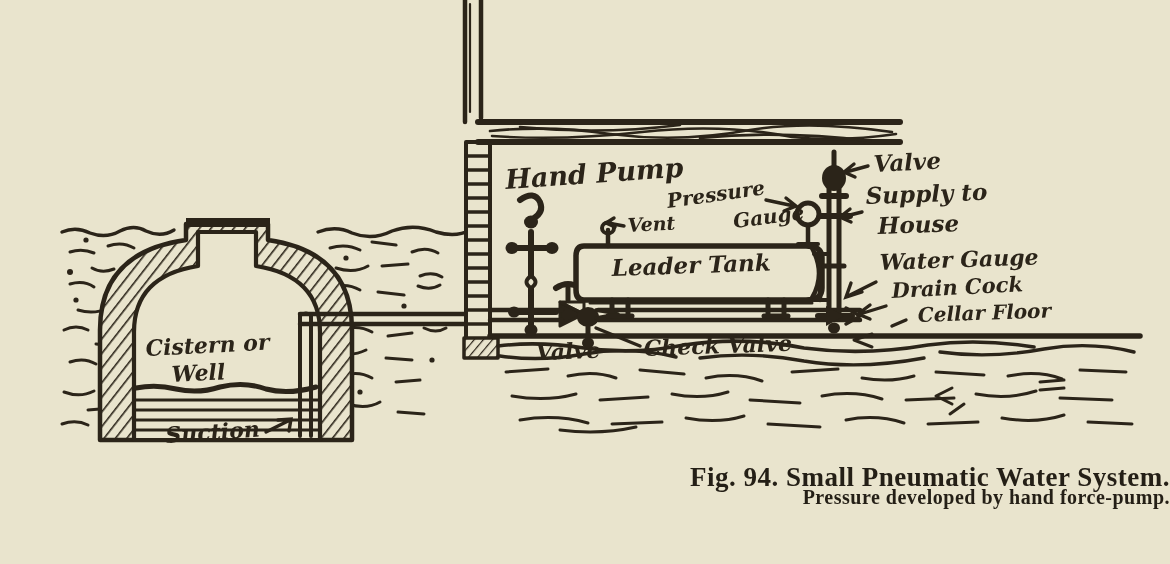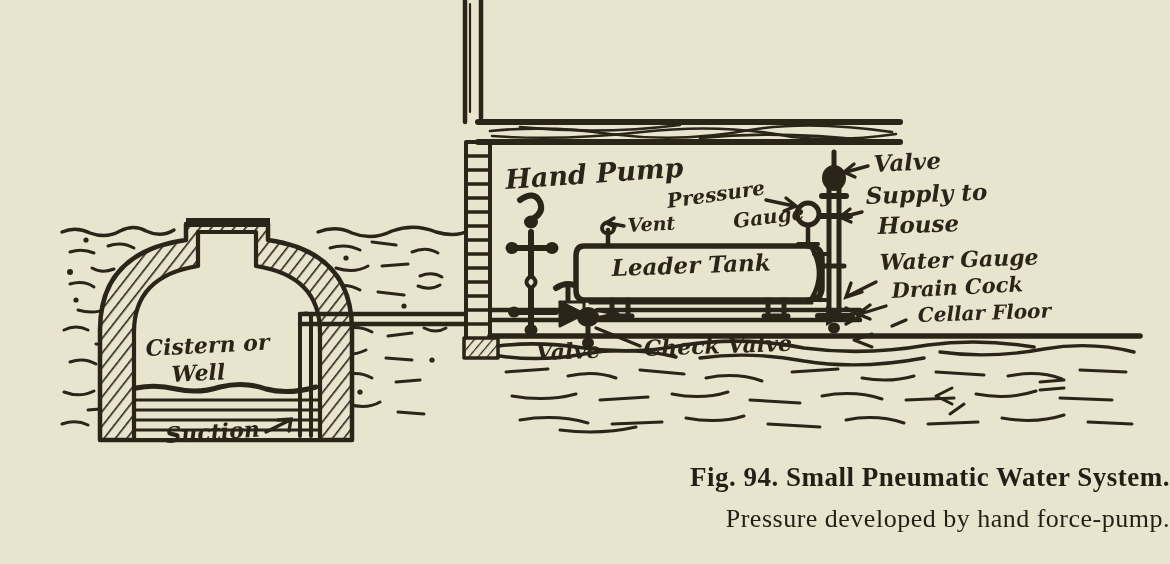--- a/index.html
+++ b/index.html
@@ -26,23 +26,23 @@
     color:#241f16;
     font-family:"Liberation Serif", serif;
     letter-spacing:.5px;
   }
   #caption-line-1{
     top:462px;
     font-size:27px;
     font-weight:700;
   }
   #caption-line-2{
-    top:504px;
-    font-size:26px;
-    font-weight:400;
+    top:486px;
+    font-size:20px;
+    font-weight:700;
   }
   .hand{
     font-family:"DejaVu Serif", serif;
     font-style:italic;
     font-weight:700;
     fill:#2b2419;
   }
 </style>
 </head>
 <body>

